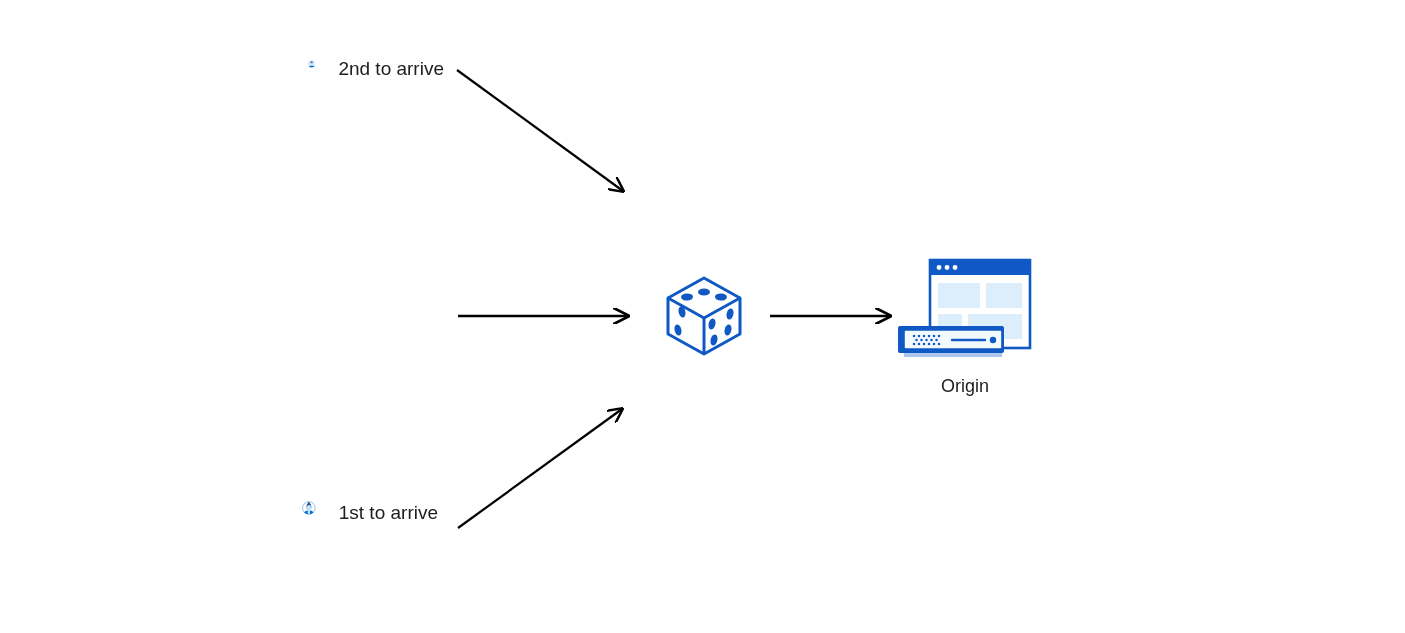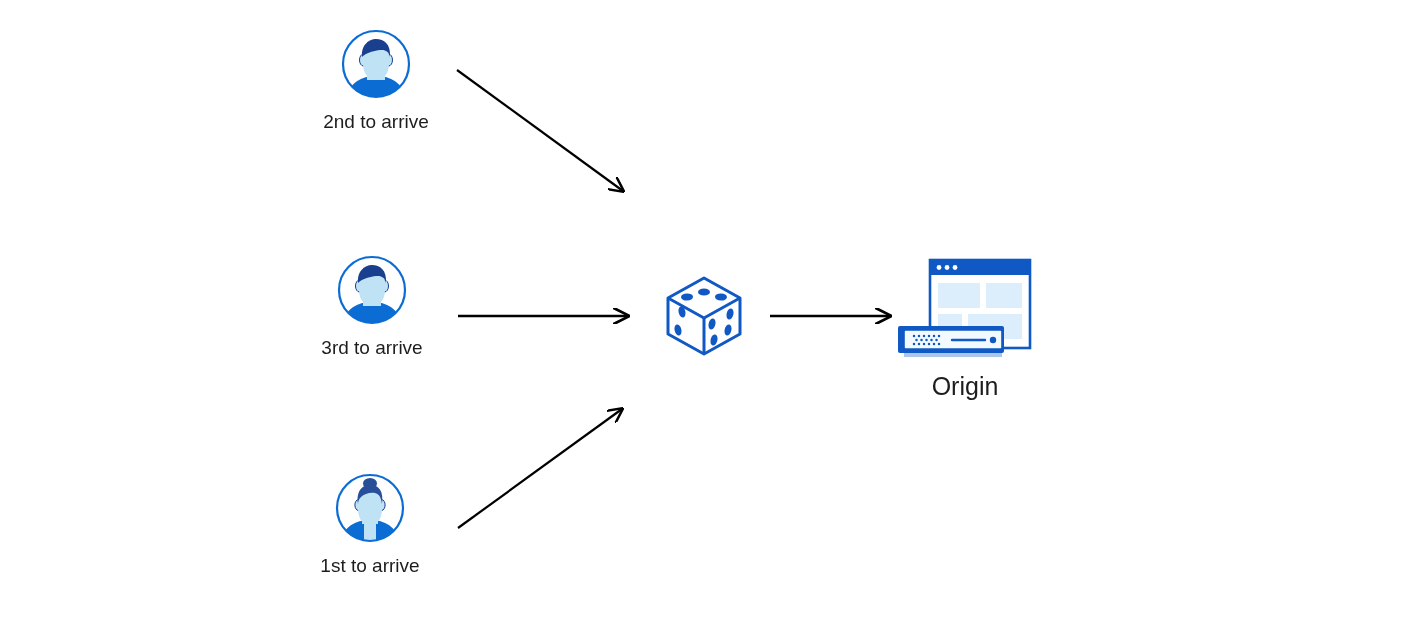--- a/index.html
+++ b/index.html
@@ -14,22 +14,23 @@
   #canvas {
     position: relative;
     width: 1405px;
     height: 633px;
     background: #ffffff;
     overflow: hidden;
   }
   .node {
     position: absolute;
     display: flex;
-    flex-direction: column;
+    flex-direction: row;
     align-items: center;
+    gap: 23px;
   }
   .node-icon {
     display: block;
   }
   .node-label {
     margin-top: 10px;
     font-size: 19px;
     line-height: 24px;
     color: #1d1d1d;
     white-space: nowrap;
@@ -45,21 +46,21 @@
     pointer-events: none;
   }
   .origin-node {
     position: absolute;
   }
   .origin-label {
     position: absolute;
     left: 0;
     width: 100%;
     text-align: center;
-    font-size: 25px;
+    font-size: 18px;
     line-height: 24px;
     color: #1d1d1d;
     white-space: nowrap;
   }
 </style>
 </head>
 <body>
 
 <div id="canvas">
 
@@ -101,40 +102,20 @@
         <ellipse cx="48.5" cy="32" rx="4" ry="6" fill="#bfe2f5" stroke="#1a3f8f" stroke-width="1"></ellipse>
         <path d="M 23 28 C 23 16 49 16 49 28 L 49 36 C 49 47 42 52 36 52 C 30 52 23 47 23 36 Z" fill="#bfe2f5"></path>
         <path d="M 22 29 C 21 16 30 11 36 11 C 44 11 51 16 50 29 C 49 24 46 22 42 22
                  C 37 22 30 24 26 26 C 24 27 23 28 22 29 Z" fill="#1a3f8f"></path>
       </g>
       <circle cx="36" cy="36" r="33" fill="none" stroke="#0b6cd4" stroke-width="2.2"></circle>
     </svg>
     <div class="node-label">2nd to arrive</div>
   </div>
 
-  <div class="node" style="left:304px; top:254px; width:136px;">
-    <svg class="node-icon" width="72" height="72" viewBox="0 0 72 72">
-      <clipPath id="clipMid">
-          <circle cx="36" cy="36" r="33"></circle>
-        </clipPath>
-      <circle cx="36" cy="36" r="33" fill="#ffffff"></circle>
-      <g clip-path="url(#clipMid)">
-        <path d="M 6 72 C 8 56 20 48 36 48 C 52 48 64 56 66 72 Z" fill="#0b6cd4"></path>
-        <path d="M 27 41 L 45 41 L 45 52 L 27 52 Z" fill="#bfe2f5"></path>
-        <path d="M 27 48 C 30 52 42 52 45 48 L 45 41 L 27 41 Z" fill="#a9d6ee"></path>
-        <ellipse cx="23.5" cy="32" rx="4" ry="6" fill="#bfe2f5" stroke="#1a3f8f" stroke-width="1"></ellipse>
-        <ellipse cx="48.5" cy="32" rx="4" ry="6" fill="#bfe2f5" stroke="#1a3f8f" stroke-width="1"></ellipse>
-        <path d="M 23 28 C 23 16 49 16 49 28 L 49 36 C 49 47 42 52 36 52 C 30 52 23 47 23 36 Z" fill="#bfe2f5"></path>
-        <path d="M 22 29 C 21 16 30 11 36 11 C 44 11 51 16 50 29 C 49 24 46 22 42 22
-                 C 37 22 30 24 26 26 C 24 27 23 28 22 29 Z" fill="#1a3f8f"></path>
-      </g>
-      <circle cx="36" cy="36" r="33" fill="none" stroke="#0b6cd4" stroke-width="2.2"></circle>
-    </svg>
-    <div class="node-label">3rd to arrive</div>
-  </div>
 
   <div class="node" style="left:302px; top:472px; width:136px;">
     <svg class="node-icon" width="72" height="72" viewBox="0 0 72 72">
       <clipPath id="clipBot">
           <circle cx="36" cy="36" r="33"></circle>
         </clipPath>
       <circle cx="36" cy="36" r="33" fill="#ffffff"></circle>
       <g clip-path="url(#clipBot)">
         <path d="M 6 72 C 8 56 20 48 36 48 C 52 48 64 56 66 72 Z" fill="#0b6cd4"></path>
         <path d="M 30 44 L 42 44 L 42 72 L 30 72 Z" fill="#bfe2f5"></path>

